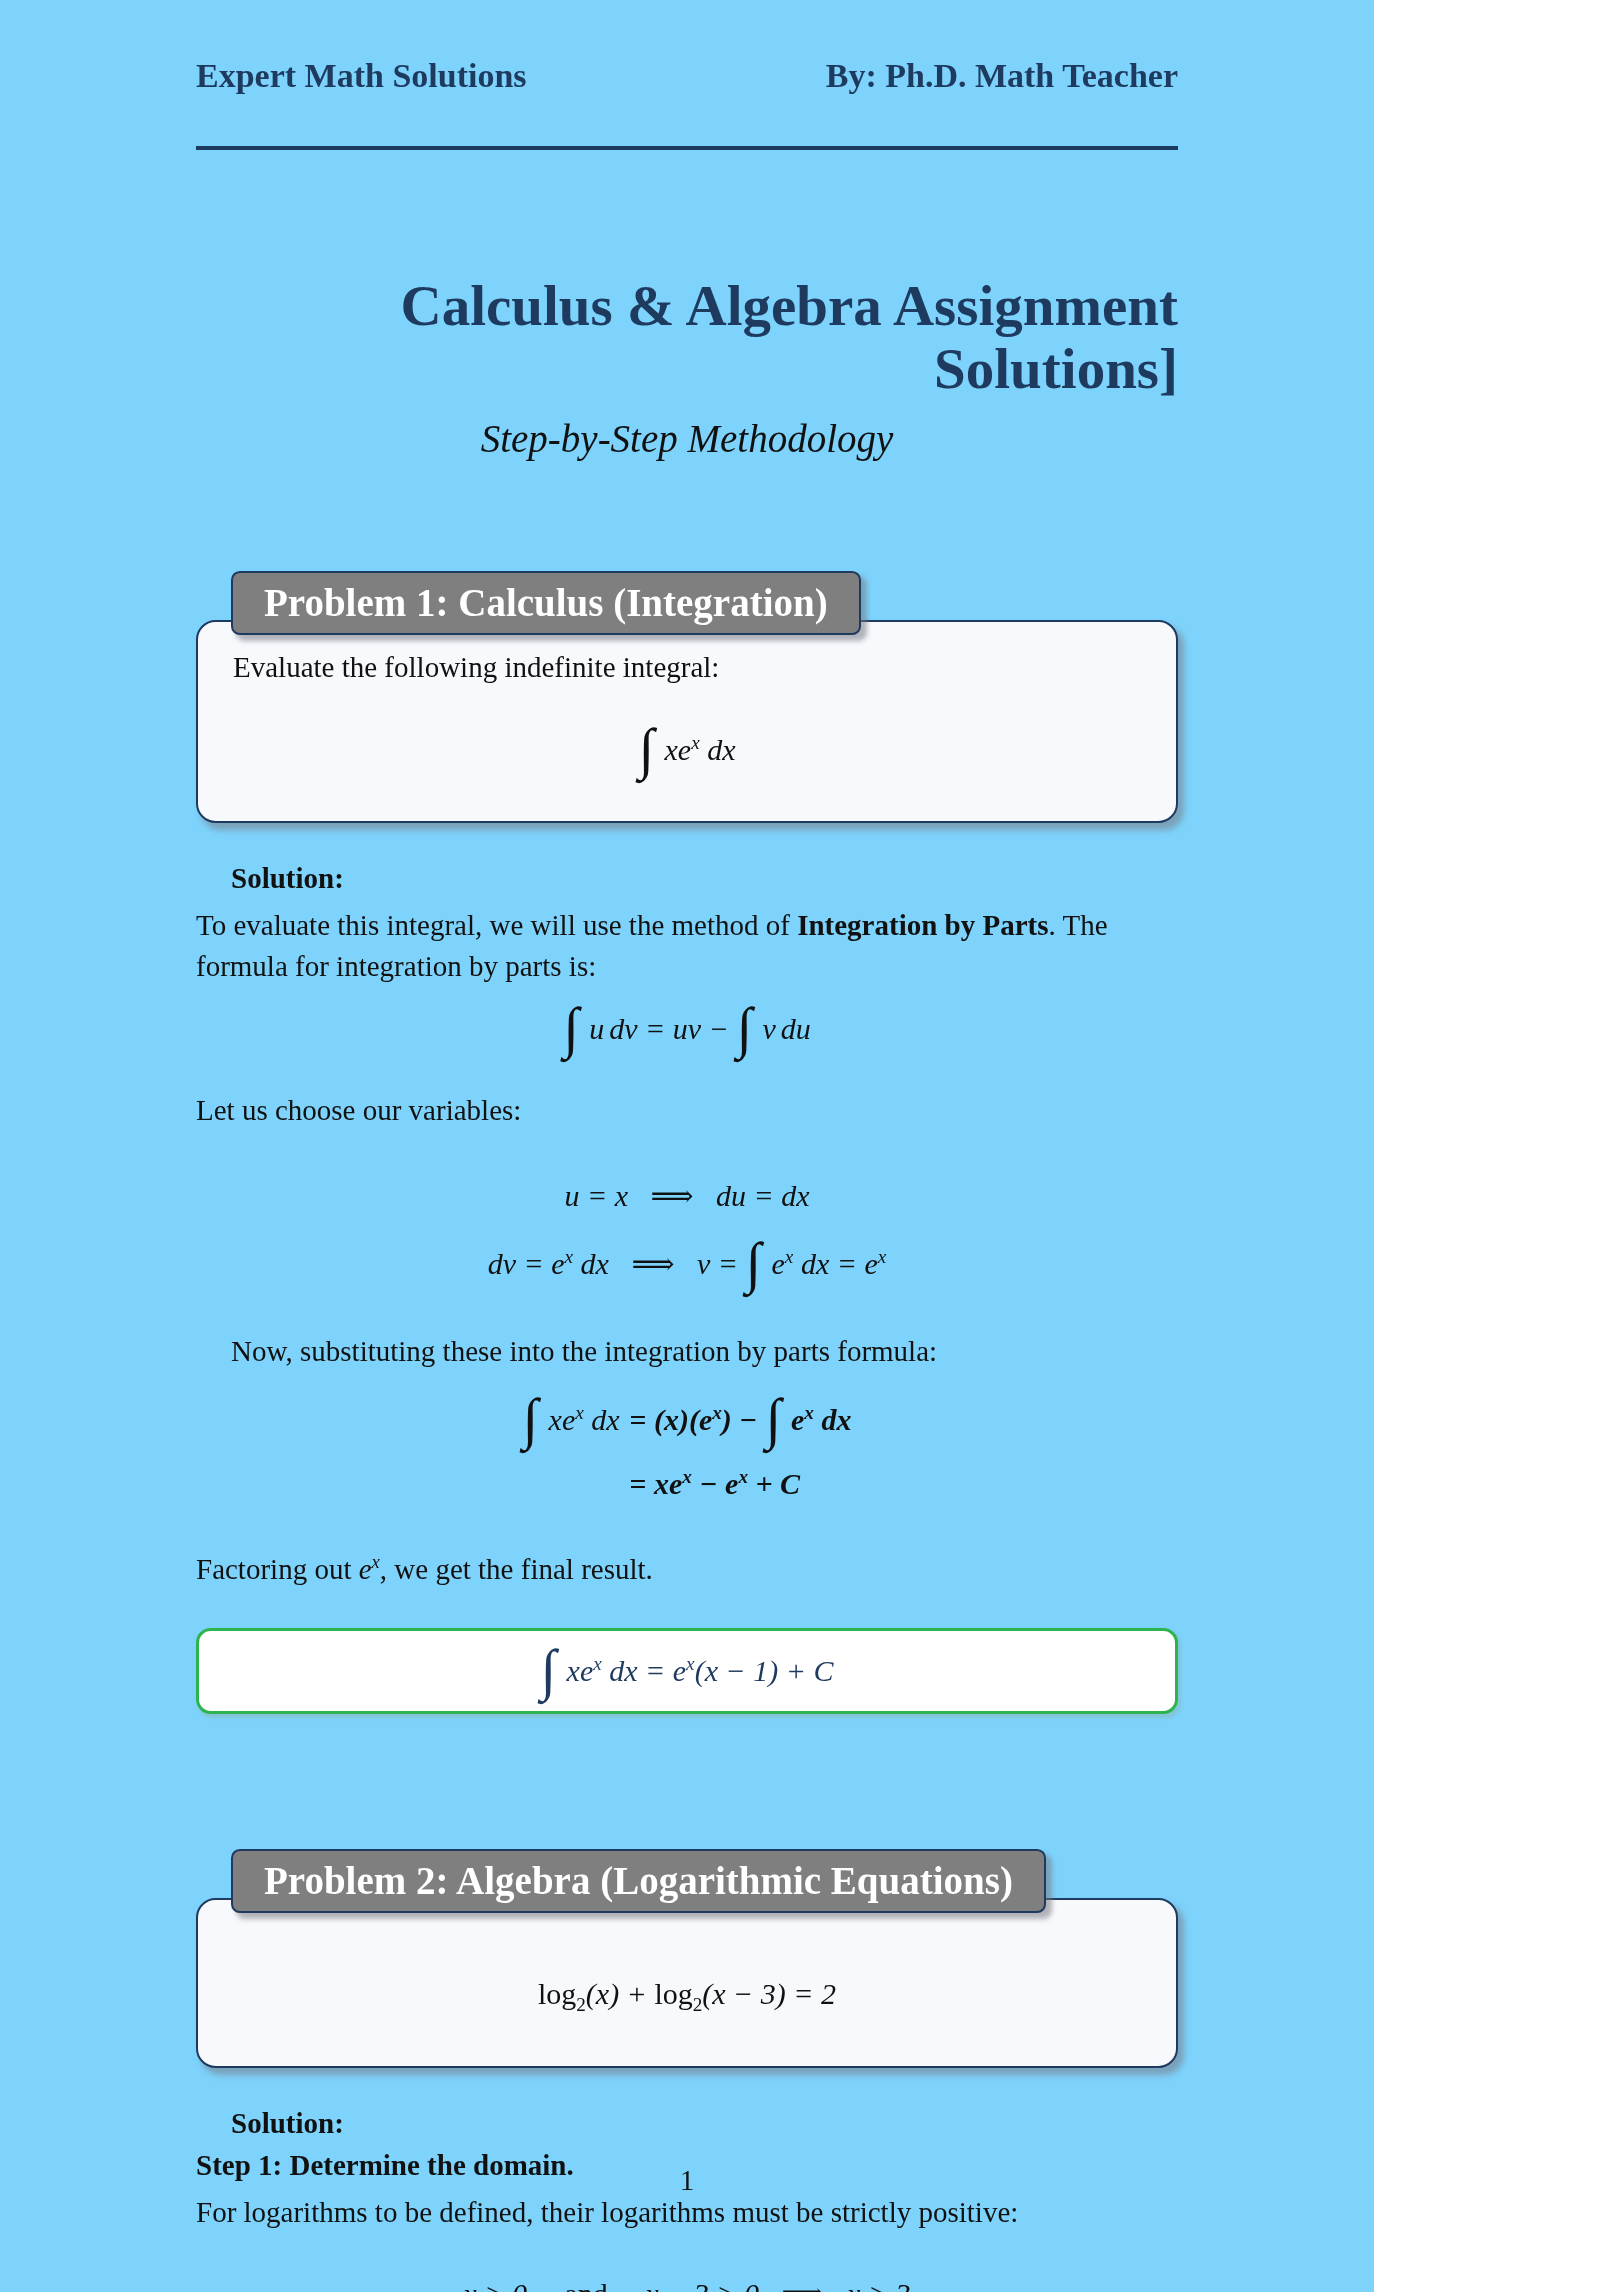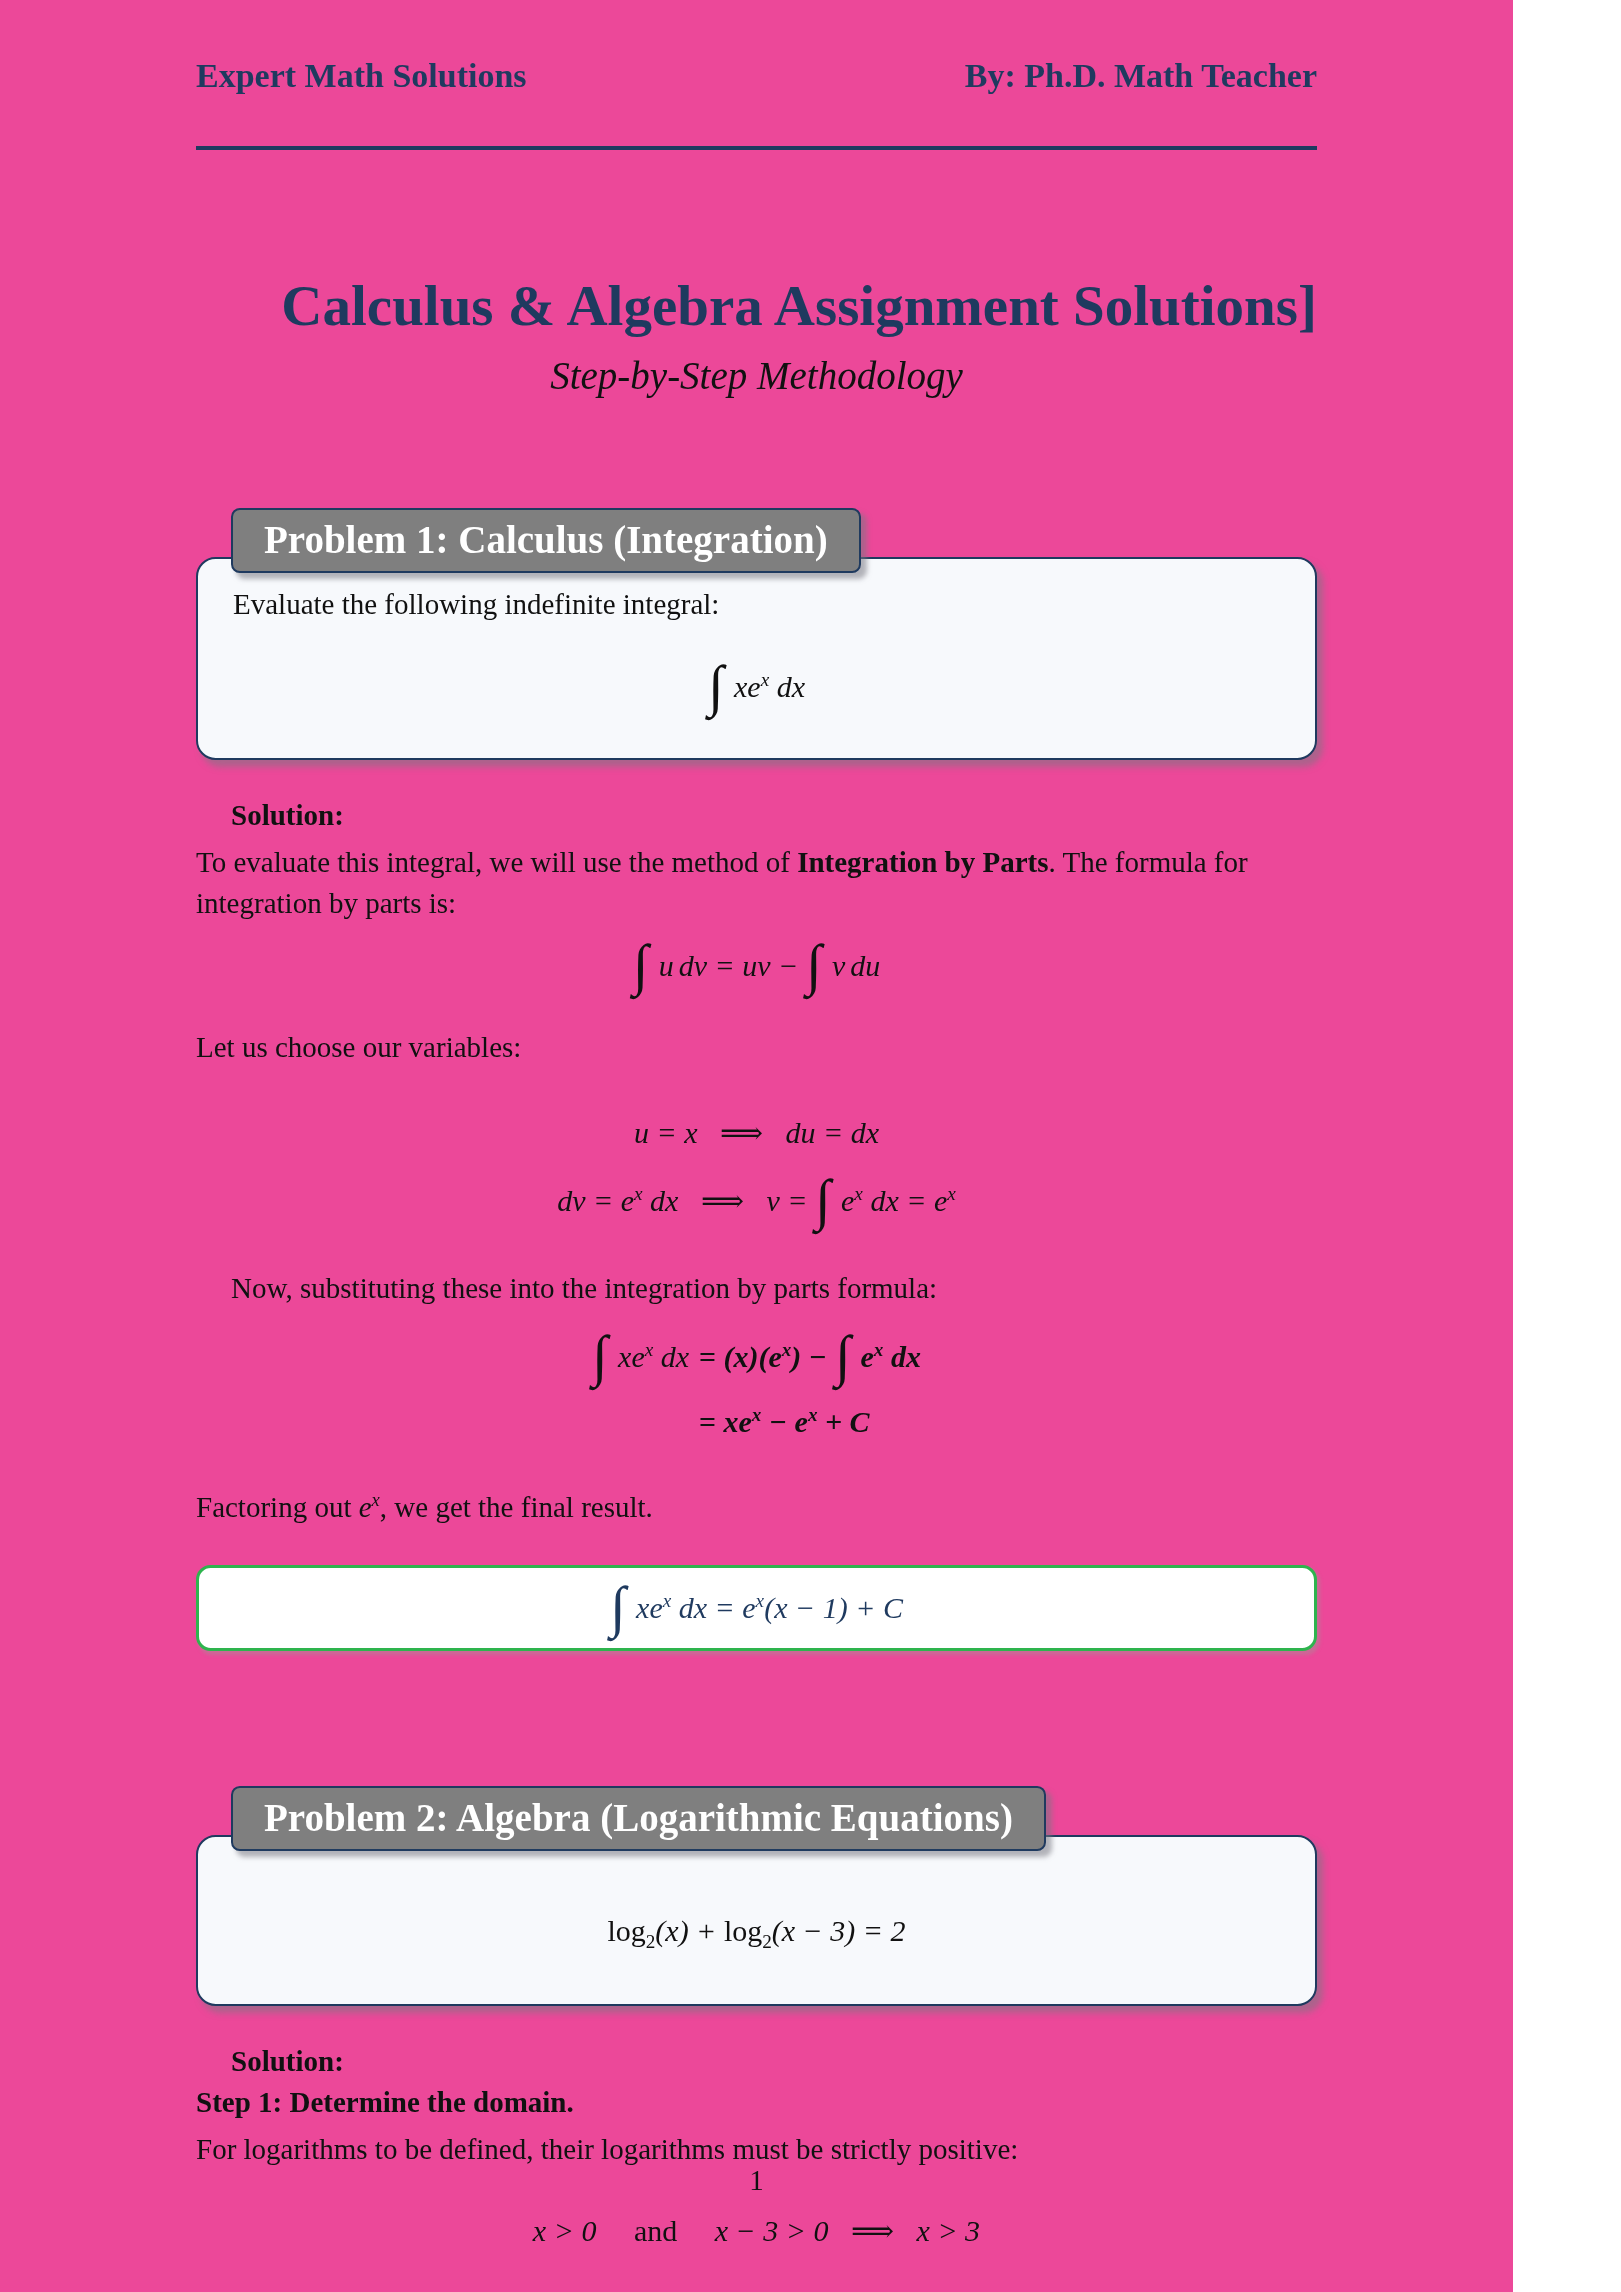--- a/index.html
+++ b/index.html
@@ -1,16 +1,16 @@
 <!DOCTYPE html>
 <html><head>
 <meta charset="utf-8">
 <style>
   html,body{margin:0;padding:0;background:#ffffff;}
-  .page{position:relative;width:1513px;height:2293px;background:#ec4899;
+  .page{position:relative;width:1374px;height:2293px;background:#7dd3fc;
         font-family:"Liberation Serif","DejaVu Serif",serif;color:#111111;overflow:hidden;}
   .content{padding:0 196px;}
 
   
   .hdr{display:flex;justify-content:space-between;align-items:baseline;
        padding-top:57px;font-weight:bold;font-size:34px;color:#1f3a5f;}
   .rule{height:3.9px;background:#1f3a5f;margin-top:51px;}
 
   
   .title{margin-top:125px;text-align:right;font-size:57px;font-weight:bold;color:#1f3a5f;line-height:1.1;}

